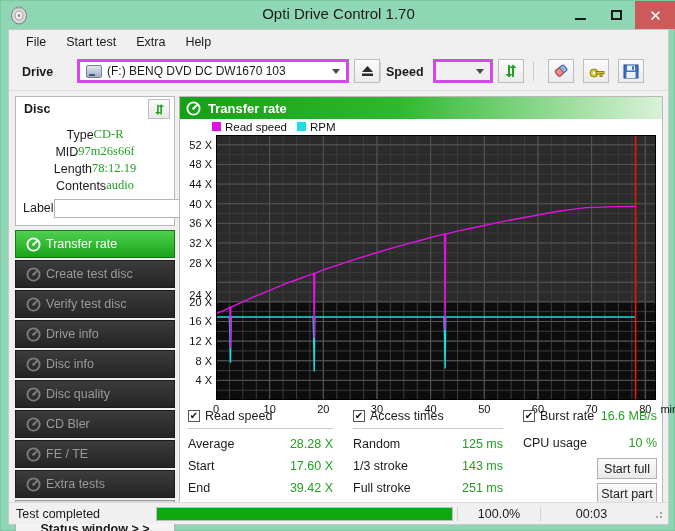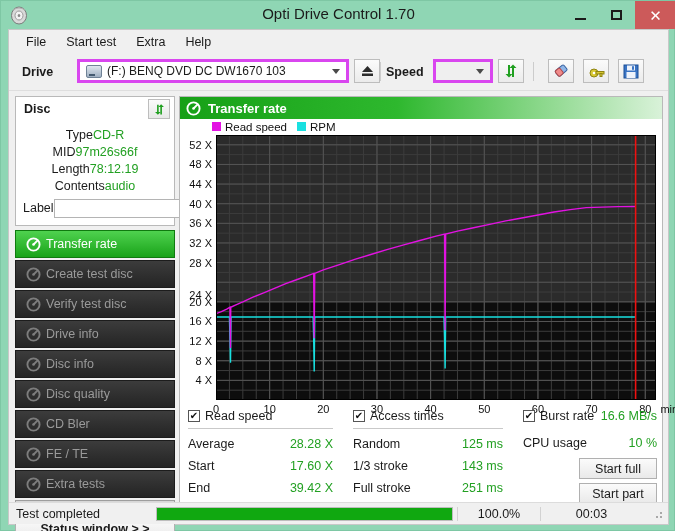--- a/index.html
+++ b/index.html
@@ -117,21 +117,21 @@
     position:absolute; right:4px; top:2px; width:22px;height:20px;
     background:linear-gradient(#fbfbfb,#e8e8e8); border:1px solid #bdbdbd;
     display:flex;align-items:center;justify-content:center;
   }
   .disc-body {
     background:#fff; border:1px solid #b9b9b9; border-top:none;
     padding:5px 7px 6px 7px;
   }
   .drow { display:flex; justify-content:center; align-items:center; height:17px; }
   .dk { font-size:12.5px; color:#1b1b1b; }
-  .dv { font-size:12.5px; color:#22a022; }
+  .dv { font-size:12.5px; color:#22a022;font-family:Liberation Serif, serif; }
   .lblrow { display:flex; align-items:center; margin-top:3px; }
   .lblrow .dk { width:42px; }
   .label-input {
     flex:1; height:19px; border:1px solid #b4b4b4; background:#fff;
     font-family:"Liberation Sans", sans-serif; font-size:12px; padding:0 3px;
   }
   .disc-btn {
     width:24px;height:22px;margin-left:4px;
     background:linear-gradient(#fbfbfb,#e8e8e8);border:1px solid #bdbdbd;
     display:flex;align-items:center;justify-content:center;
@@ -196,21 +196,21 @@
     display:flex;align-items:center;justify-content:center;margin-right:5px;
     font-size:10px;color:#111;line-height:1;
   }
   .cbtx { font-size:12.5px; color:#1b1b1b; }
   .cbval { margin-left:auto; font-size:12.5px; color:#22a022;}
   .hr { height:1px; background:#c9c9c9; margin:3px 0 4px 0;}
   .srow { display:flex; justify-content:space-between; height:22px; align-items:center;}
   .sk { font-size:12.5px; color:#1b1b1b;}
   .sv { font-size:12.5px; color:#22a022;}
   .actbtn {
-    width:78px;height:21px;margin-top:4px;margin-left:auto;
+    width:60px;height:21px;margin-top:4px;margin-left:auto;
     background:linear-gradient(#fbfbfb,#e9e9e9);border:1px solid #b0b0b0;
     display:flex;align-items:center;justify-content:center;
     font-size:12.5px;color:#1b1b1b;
   }
 
   
   .statusbar {
     position:absolute; left:0; bottom:0; width:659px; height:22px;
     background:#f0f0f0; border-top:1px solid #dcdcdc;
     display:flex; align-items:center;

